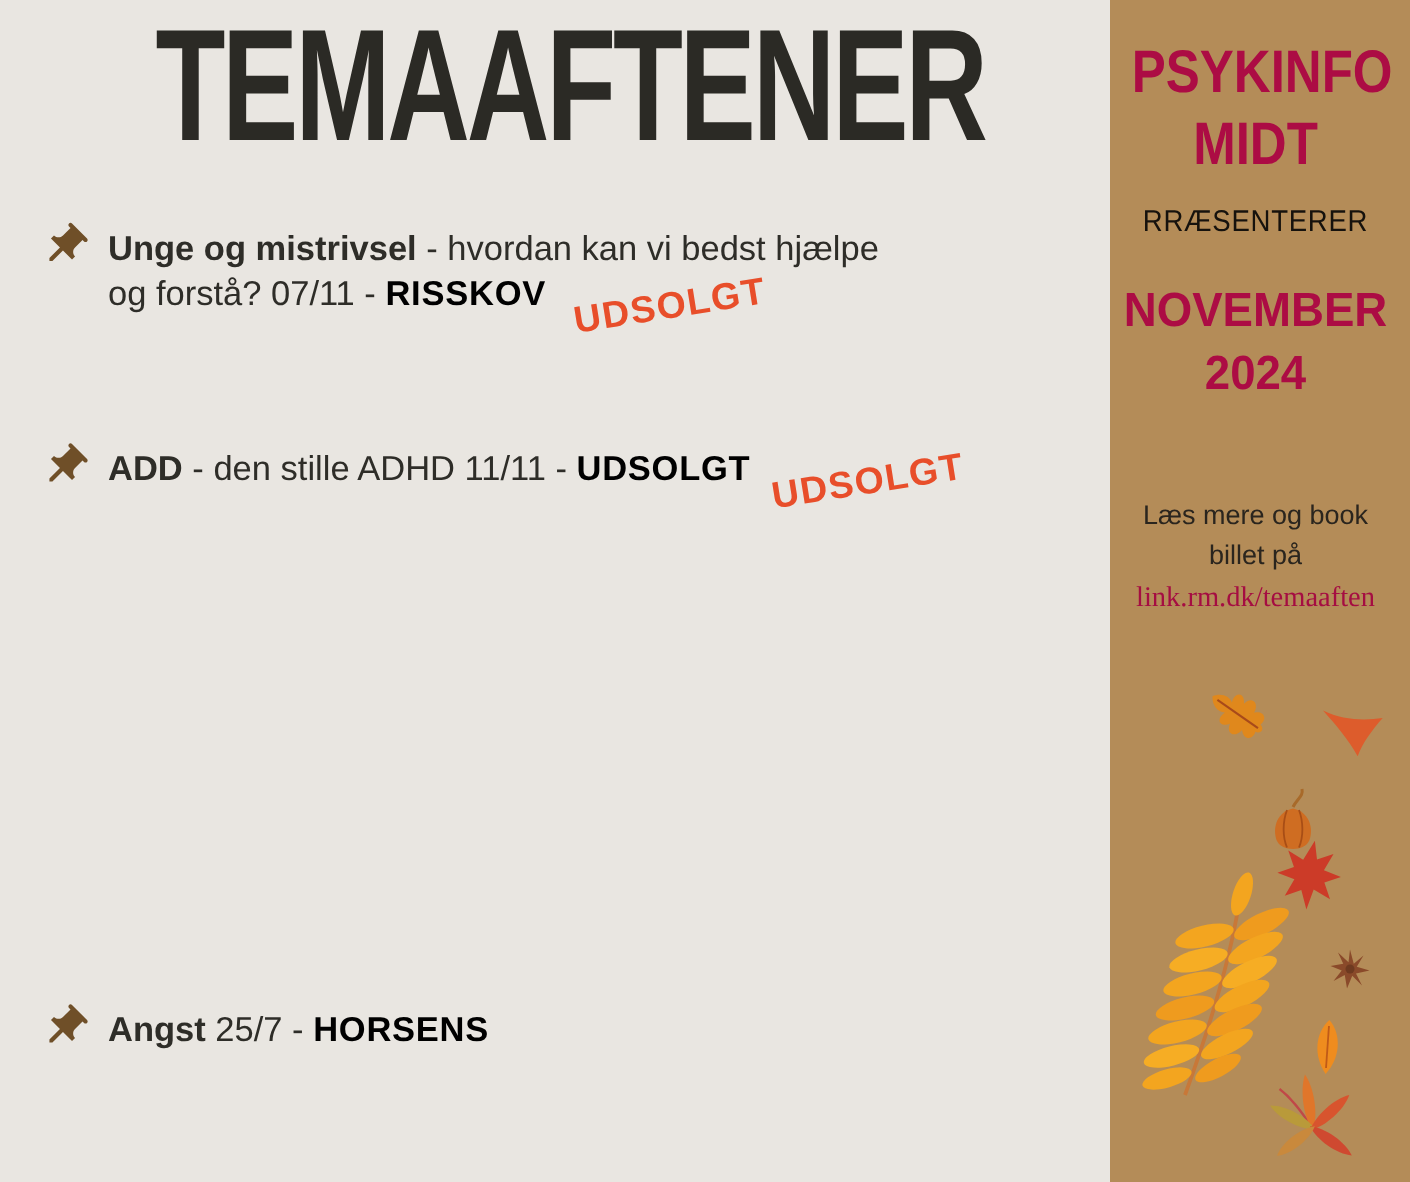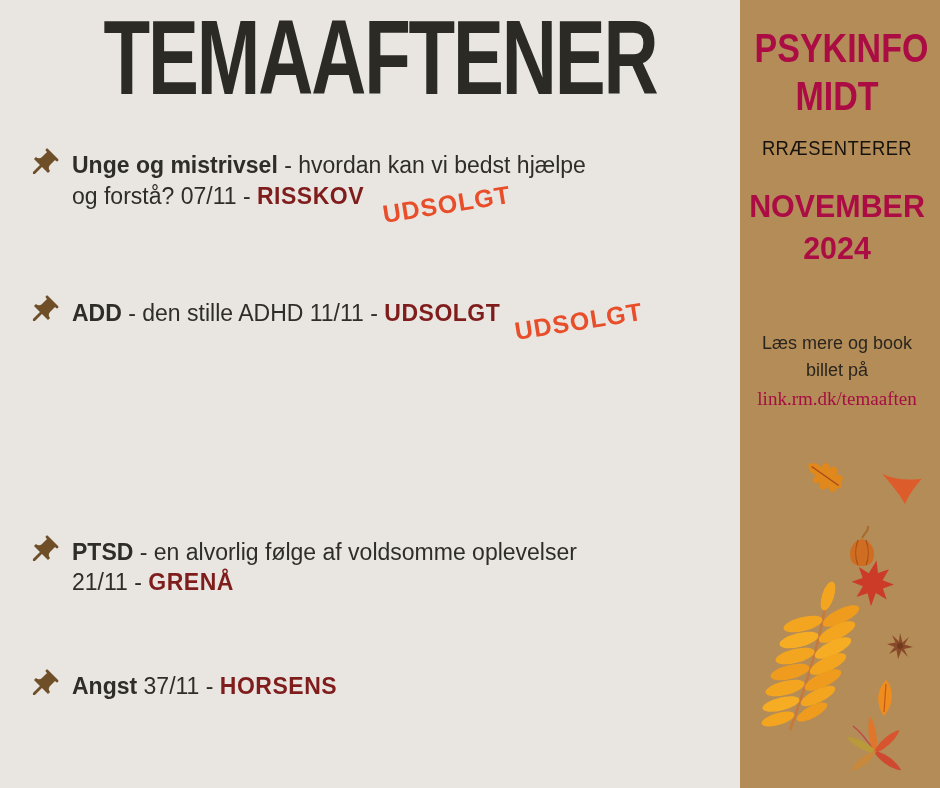--- a/index.html
+++ b/index.html
@@ -14,21 +14,21 @@
     text-align:center; white-space:nowrap;
     font-size:106px; font-weight:bold; letter-spacing:-3px; line-height:1.05;
     color:#2b2a25;
     transform:scaleX(0.72); transform-origin:50% 0;
   }
   .event {
     position:absolute; left:72px; width:640px;
     font-size:23px; line-height:30px; color:#2e2d28;
   }
   .event .b { font-weight:bold; }
-  .venue { font-weight:bold; color:#7f1d1d; letter-spacing:0.5px; }
+  .venue { font-weight:bold; color:#000000; letter-spacing:0.5px; }
   .soldout {
     display:inline-block; font-weight:bold; color:#e84e2a;
     font-size:25px; letter-spacing:1px;
     transform:rotate(-9deg); position:relative; top:9px; margin-left:18px;
   }
   .pin {
     position:absolute; left:-46px; top:-3px; width:34px; height:34px;
   }
   
   .sidebar {
@@ -84,37 +84,28 @@
   <div class="event" style="top:297px">
     <svg class="pin" viewBox="0 0 24 24">
         <g transform="rotate(45 12 12)">
           <path d="M16 9V4h1c.55 0 1-.45 1-1s-.45-1-1-1H7c-.55 0-1 .45-1 1s.45 1 1 1h1v5c0 1.66-1.34 3-3 3v2h5.97v7l1 1 1-1v-7H19v-2c-1.66 0-3-1.34-3-3z" fill="#6f4f28"></path>
         </g>
       </svg>
     <div><span class="b">ADD</span><span> - den stille ADHD 11/11 - </span><span class="venue">UDSOLGT</span><span class="soldout" style="margin-left:14px">UDSOLGT</span></div>
   </div>
 
 
-  <div class="event" style="top:537px">
-    <svg class="pin" viewBox="0 0 24 24">
-        <g transform="rotate(45 12 12)">
-          <path d="M16 9V4h1c.55 0 1-.45 1-1s-.45-1-1-1H7c-.55 0-1 .45-1 1s.45 1 1 1h1v5c0 1.66-1.34 3-3 3v2h5.97v7l1 1 1-1v-7H19v-2c-1.66 0-3-1.34-3-3z" fill="#6f4f28"></path>
-        </g>
-      </svg>
-    <div><span class="b">PTSD</span><span> - en alvorlig følge af voldsomme oplevelser</span></div>
-    <div><span>21/11 - </span><span class="venue">GRENÅ</span></div>
-  </div>
 
   <div class="event" style="top:671px">
     <svg class="pin" viewBox="0 0 24 24">
         <g transform="rotate(45 12 12)">
           <path d="M16 9V4h1c.55 0 1-.45 1-1s-.45-1-1-1H7c-.55 0-1 .45-1 1s.45 1 1 1h1v5c0 1.66-1.34 3-3 3v2h5.97v7l1 1 1-1v-7H19v-2c-1.66 0-3-1.34-3-3z" fill="#6f4f28"></path>
         </g>
       </svg>
-    <div><span class="b">Angst</span><span> 37/11 - </span><span class="venue">HORSENS</span></div>
+    <div><span class="b">Angst</span><span> 25/7 - </span><span class="venue">HORSENS</span></div>
   </div>
 
   <div class="sidebar">
     <div class="brand">
       <div>PSYKINFO</div>
       <div>MIDT</div>
     </div>
     <div class="presents">RRÆSENTERER</div>
     <div class="monthyear">
       <div>NOVEMBER</div>

